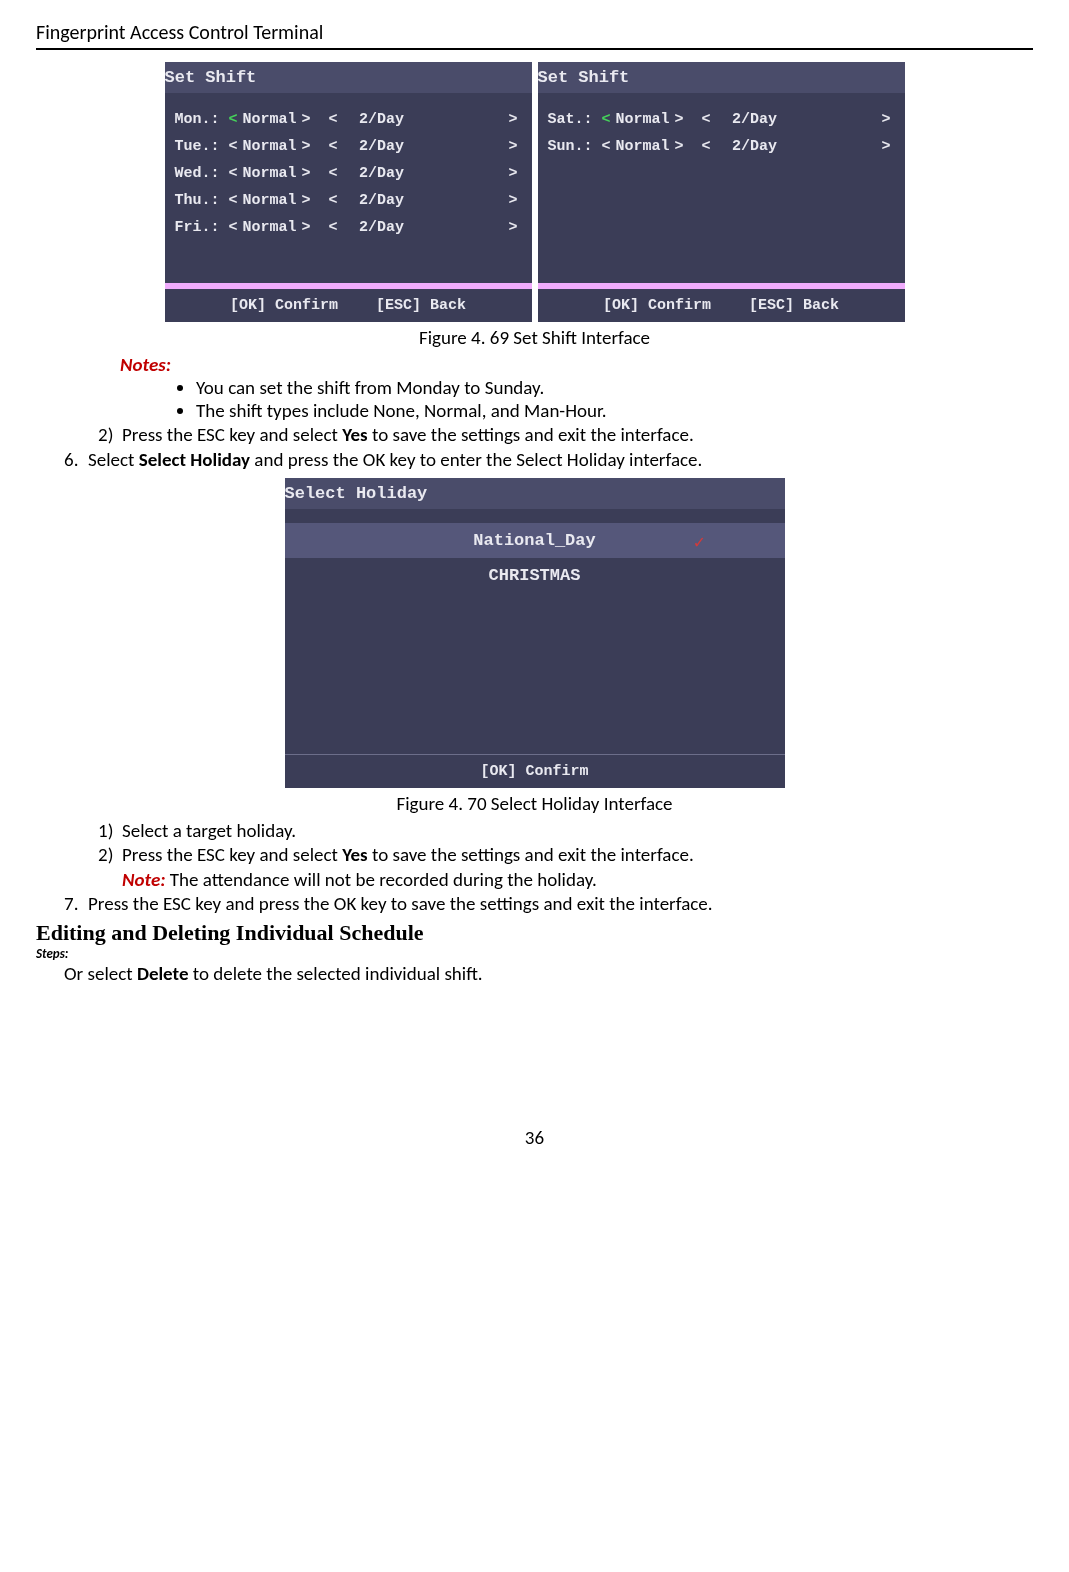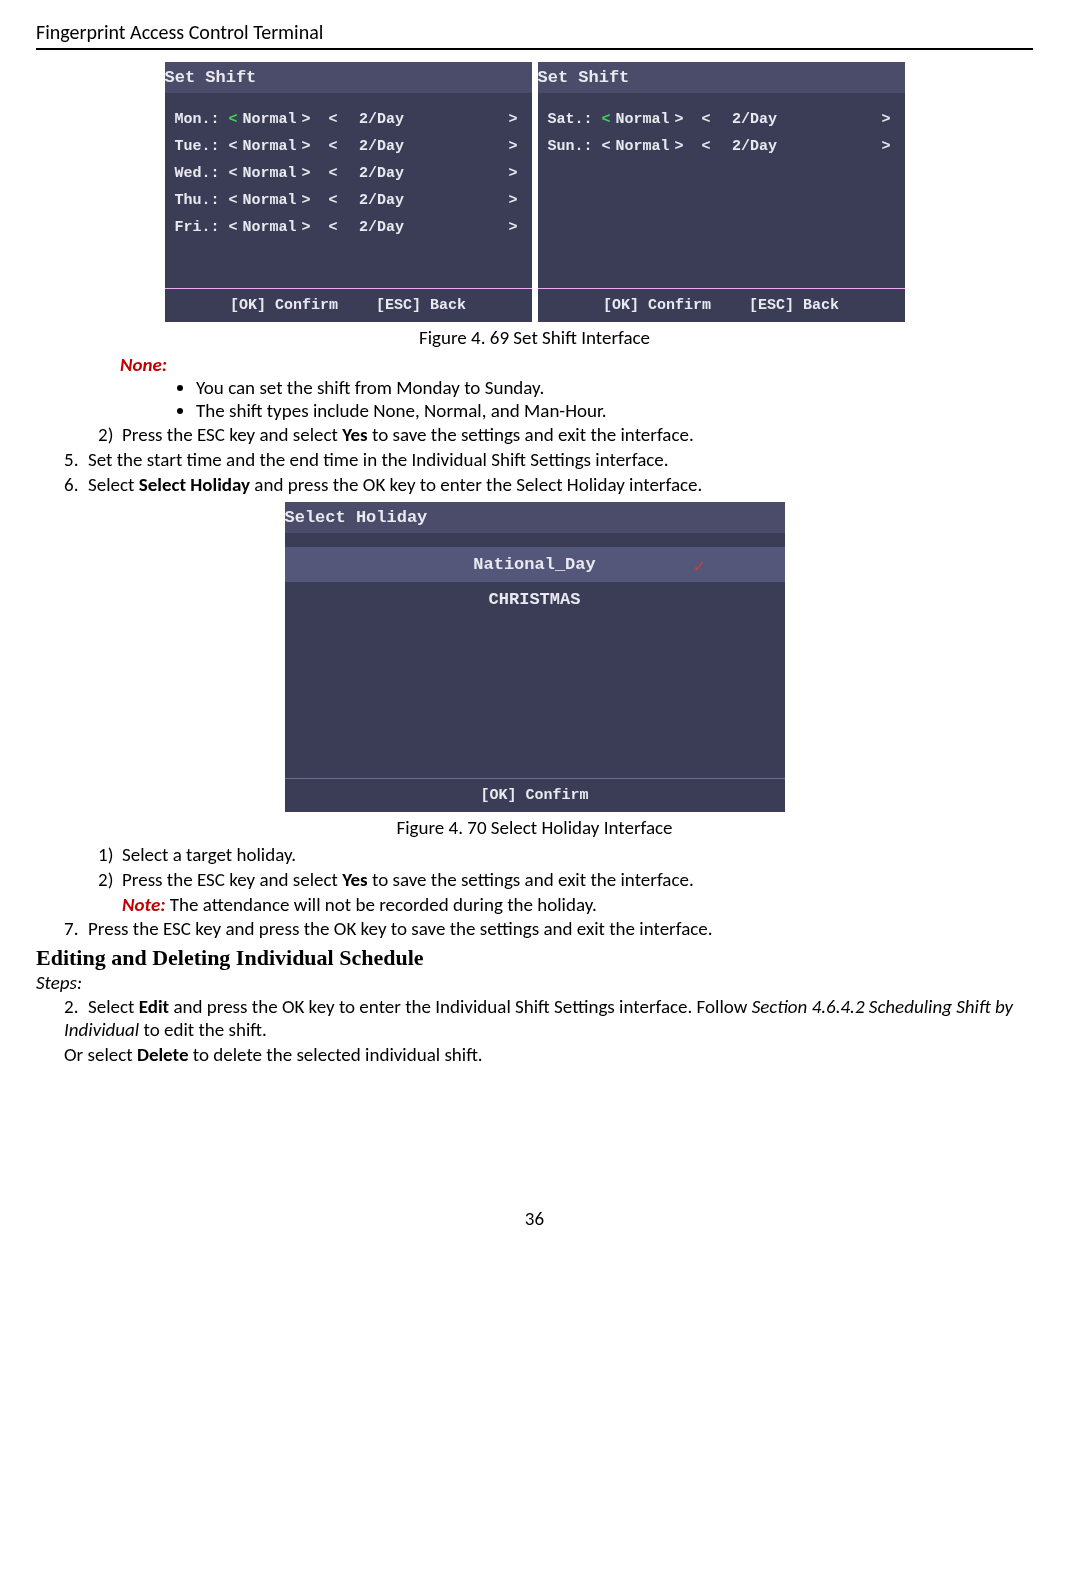--- a/index.html
+++ b/index.html
@@ -51,21 +51,21 @@
       font-size: 15px;
     }
     .shift-day { width: 50px; }
     .chevron-green { color: #45d25a; padding: 0 4px; }
     .chevron-white { color: #e9e9f0; padding: 0 4px; }
     .shift-val { width: 56px; text-align: center; }
     .shift-gap { width: 10px; }
     .shift-val2 { width: 80px; text-align: center; }
     .chevron-far { margin-left: auto; padding-right: 4px; }
     .set-shift-footer {
-      border-top: 1px solid #f0abfc;
+      border-top: 6px solid #f0abfc;
       text-align: center;
       padding: 8px 0;
       font-size: 15px;
     }
     .footer-gap { display: inline-block; width: 20px; }
     .figure-caption {
       text-align: center;
       font-size: 19px;
       margin: 4px 0;
     }
@@ -96,23 +96,23 @@
     .indent-after-small { margin-left: 52px; }
     .bold { font-weight: bold; }
     .italic { font-style: italic; }
     .section-heading {
       font-family: 'Times New Roman', serif;
       font-size: 22px;
       font-weight: bold;
       margin-top: 4px;
     }
     .steps-label {
-      font-weight: normal;
+      font-weight: bold;
       font-style: italic;
-      font-size: 19px;
+      font-size: 13px;
     }
     .select-holiday-panel {
       background: #3b3d57;
       width: 500px;
       margin: 6px auto 0 auto;
       min-height: 310px;
       display: flex;
       flex-direction: column;
     }
     .sh-body {
@@ -231,32 +231,31 @@
       </div>
     <div class="set-shift-footer terminal-mono">
       <span>[OK] Confirm</span>
       <span class="footer-gap"></span>
       <span>[ESC] Back</span>
     </div>
   </div>
 </div>
 <div class="figure-caption">Figure 4. 69 Set Shift Interface</div>
 
-<div class="notes-label">None:</div>
+<div class="notes-label">Notes:</div>
 <ul class="bullets">
   <li>You can set the shift from Monday to Sunday.</li>
   <li>The shift types include None, Normal, and Man-Hour.</li>
 </ul>
 
 <div class="paren-list">
   <div><span class="num">2)</span><span>Press the ESC key and select </span><span class="bold">Yes</span><span> to save the settings and exit the interface.</span></div>
 </div>
 
 <div class="num-list">
-  <div><span class="num">5.</span><span>Set the start time and the end time in the Individual Shift Settings interface.</span></div>
   <div><span class="num">6.</span><span>Select </span><span class="bold">Select Holiday</span><span> and press the OK key to enter the Select Holiday interface.</span></div>
 </div>
 
 <div class="select-holiday-panel">
   <div class="set-shift-title terminal-mono">Select Holiday</div>
   <div class="sh-body" id="sh-body">
       <div class="sh-item terminal-mono selected"><span>National_Day</span><span class="check">✓</span></div>
       <div class="sh-item terminal-mono"><span>CHRISTMAS</span></div>
     </div>
   <div class="sh-footer terminal-mono">[OK] Confirm</div>
@@ -270,17 +269,16 @@
 <div class="indent-after"><span class="note-label-inline">Note:</span><span> The attendance will not be recorded during the holiday.</span></div>
 
 <div class="num-list">
   <div><span class="num">7.</span><span>Press the ESC key and press the OK key to save the settings and exit the interface.</span></div>
 </div>
 
 <div class="section-heading">Editing and Deleting Individual Schedule</div>
 <div class="steps-label">Steps:</div>
 
 <div class="num-list">
-  <div><span class="num">2.</span><span>Select </span><span class="bold">Edit</span><span> and press the OK key to enter the Individual Shift Settings interface. Follow </span><span class="italic">Section 4.6.4.2 Scheduling Shift by Individual</span><span> to edit the shift.</span></div>
   <div class="indent-after-small"><span>Or select </span><span class="bold">Delete</span><span> to delete the selected individual shift.</span></div>
 </div>
 
 <div class="page-number">36</div>
 
 </body></html>

